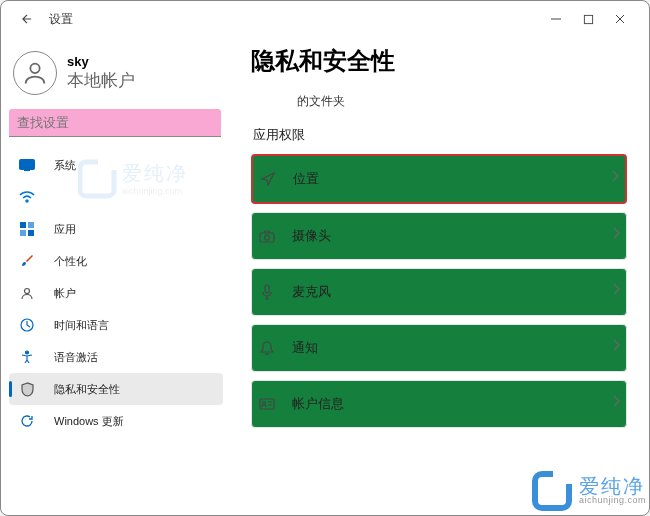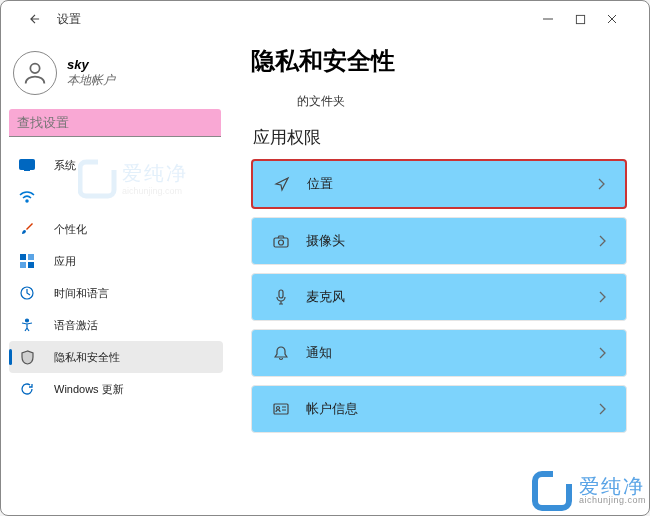--- a/index.html
+++ b/index.html
@@ -1,42 +1,42 @@
 <!DOCTYPE html>
 <html><head>
 <meta charset="utf-8">
 <style>
 * { margin: 0; padding: 0; box-sizing: border-box; }
 body { font-family: "Segoe UI", "Microsoft YaHei", sans-serif; background: #f3f3f3; width: 650px; height: 516px; overflow: hidden; position: relative; }
 .window { background: #fff; border: 1px solid #888; border-radius: 8px; width: 650px; height: 516px; display: flex; flex-direction: column; }
-.titlebar { height: 36px; display: flex; align-items: center; padding: 0 24px; }
+.titlebar { height: 36px; display: flex; align-items: center; padding: 0 16px; }
 .titlebar-left { display: flex; align-items: center; gap: 12px; }
 .back-btn { width: 20px; height: 20px; display: flex; align-items: center; justify-content: center; font-size: 14px; color: #444; }
 .title-label { font-size: 12px; color: #333; }
 .window-controls { margin-left: auto; display: flex; gap: 18px; padding-right: 6px; }
 .wc { width: 14px; height: 14px; display: flex; align-items: center; justify-content: center; color: #444; }
 .body { display: flex; flex: 1; overflow: hidden; }
 .sidebar { width: 232px; padding: 6px 8px 0 8px; display: flex; flex-direction: column; }
-.account { display: flex; align-items: center; gap: 10px; padding: 8px 4px 14px 4px; font-style: italic; }
+.account { display: flex; align-items: center; gap: 10px; padding: 8px 4px 14px 4px; }
 .avatar { width: 44px; height: 44px; border-radius: 50%; border: 1.5px solid #888; display: flex; align-items: center; justify-content: center; color: #666; }
 .account-text .name { font-size: 13px; font-weight: 600; }
-.account-text .type { font-size: 12px; color: #666; }
+.account-text .type { font-size: 17px; color: #666; }
 .search-box { margin: 0 4px 12px 0; }
 .search-box input { width: 100%; padding: 6px 8px; border: none; border-bottom: 1.5px solid #888; background: #f9a8d4; font-size: 13px; outline: none; border-radius: 3px 3px 0 0; }
 .nav { flex: 1; overflow-y: auto; padding-right: 2px; }
 .nav-item { display: flex; align-items: center; gap: 19px; padding: 8px 10px; font-size: 11px; color: #222; border-radius: 4px; cursor: default; position: relative; }
 .nav-item.selected { background: #eaeaea; }
 .nav-item.selected::before { content: ""; position: absolute; left: 0; top: 8px; bottom: 8px; width: 3px; background: #0067c0; border-radius: 2px; }
 .nav-icon { width: 16px; height: 16px; display: flex; align-items: center; justify-content: center; }
 .content { flex: 1; padding: 8px 22px 0 18px; overflow: hidden; position: relative; }
 .page-title { font-size: 24px; font-weight: 600; margin-bottom: 6px; }
 .prev-row { display: flex; align-items: center; gap: 14px; padding: 4px 14px 10px 14px; font-size: 12px; color: #333; margin-top: 12px; }
-.section-label { font-size: 17px; color: #222; margin: 6px 0 10px 2px; }
+.section-label { font-size: 13px; color: #222; margin: 6px 0 10px 2px; }
 .settings-list { display: flex; flex-direction: column; gap: 8px; }
-.setting-item { display: flex; align-items: flex-end; gap: 16px; background: #7dd3fc; border: 1px solid #e6e6e6; border-radius: 4px; padding: 14px 20px; font-size: 13px; color: #222; }
+.setting-item { display: flex; align-items: flex-start; gap: 16px; background: #15803d; border: 1px solid #e6e6e6; border-radius: 4px; padding: 14px 6px; font-size: 13px; color: #222; }
 .setting-item.highlight { border: 2px solid #c33; }
 .setting-icon { width: 18px; height: 18px; display: flex; align-items: center; justify-content: center; color: #444; }
 .chevron { margin-left: auto; color: #666; }
 .watermark1 { position: absolute; left: 78px; top: 154px; opacity: 0.16; pointer-events: none; }
 .watermark2 { position: absolute; right: 4px; bottom: 4px; display: flex; align-items: center; gap: 4px; pointer-events: none; }
 .wm2-text { display: flex; flex-direction: column; line-height: 1; }
 .wm2-text .cn { font-size: 20px; color: #5aa4e6; font-weight: 500; letter-spacing: 2px; }
 .wm2-text .en { font-size: 9px; color: #999; letter-spacing: 0.5px; }
 .nav::-webkit-scrollbar { width: 3px; }
 .nav::-webkit-scrollbar-thumb { background: #bbb; border-radius: 2px; }
@@ -107,36 +107,45 @@
           <span class="nav-icon">
               <svg width="16" height="12" viewBox="0 0 16 12" fill="none" stroke="#0078d4" stroke-width="1.5">
                 <path d="M1 4c4-4 10-4 14 0M4 7c2.5-2.5 5.5-2.5 8 0"></path>
                 <circle cx="8" cy="10" r="1" fill="#0078d4"></circle>
               </svg>
             </span>
         </div>
         <div class="nav-item">
           <span class="nav-icon">
               <svg width="14" height="14" viewBox="0 0 14 14">
-                <path d="M12 1L6 7l1 1 6-6-1-1z" fill="#d83b01"></path>
-                <path d="M5 8c-2 0-3 2-3 4 2 0 4-1 4-3l-1-1z" fill="#0067c0"></path>
-              </svg>
-            </span>
-          <span>个性化</span>
-        </div>
-        <div class="nav-item">
-          <span class="nav-icon">
-              <svg width="14" height="14" viewBox="0 0 14 14">
                 <rect x="0" y="0" width="6" height="6" fill="#0067c0"></rect>
                 <rect x="8" y="0" width="6" height="6" fill="#5aa4e6"></rect>
                 <rect x="0" y="8" width="6" height="6" fill="#5aa4e6"></rect>
                 <rect x="8" y="8" width="6" height="6" fill="#0067c0"></rect>
               </svg>
             </span>
           <span>应用</span>
+        </div>
+        <div class="nav-item">
+          <span class="nav-icon">
+              <svg width="14" height="14" viewBox="0 0 14 14">
+                <path d="M12 1L6 7l1 1 6-6-1-1z" fill="#d83b01"></path>
+                <path d="M5 8c-2 0-3 2-3 4 2 0 4-1 4-3l-1-1z" fill="#0067c0"></path>
+              </svg>
+            </span>
+          <span>个性化</span>
+        </div>
+        <div class="nav-item">
+          <span class="nav-icon">
+              <svg width="14" height="14" viewBox="0 0 14 14" fill="none" stroke="#555" stroke-width="1.2">
+                <circle cx="7" cy="5" r="2.5"></circle>
+                <path d="M2 13c0-3 2.5-4.5 5-4.5s5 1.5 5 4.5"></path>
+              </svg>
+            </span>
+          <span>帐户</span>
         </div>
         <div class="nav-item">
           <span class="nav-icon">
               <svg width="14" height="14" viewBox="0 0 14 14" fill="none" stroke="#0067c0" stroke-width="1.2">
                 <circle cx="7" cy="7" r="6"></circle>
                 <path d="M7 3v4l3 2"></path>
               </svg>
             </span>
           <span>时间和语言</span>
         </div>

